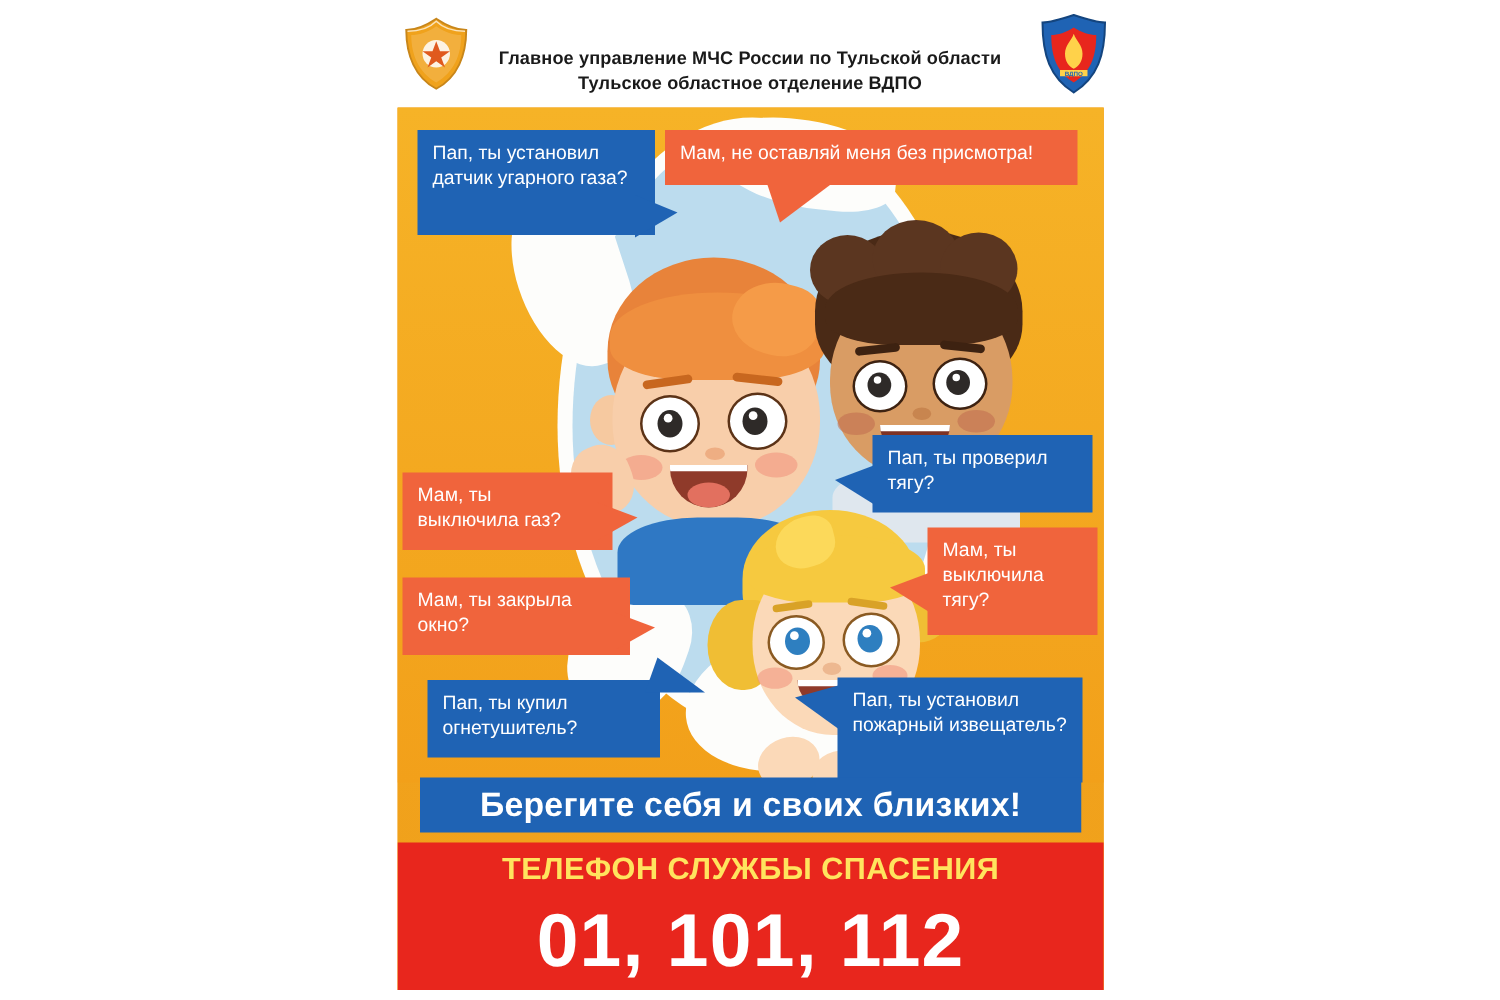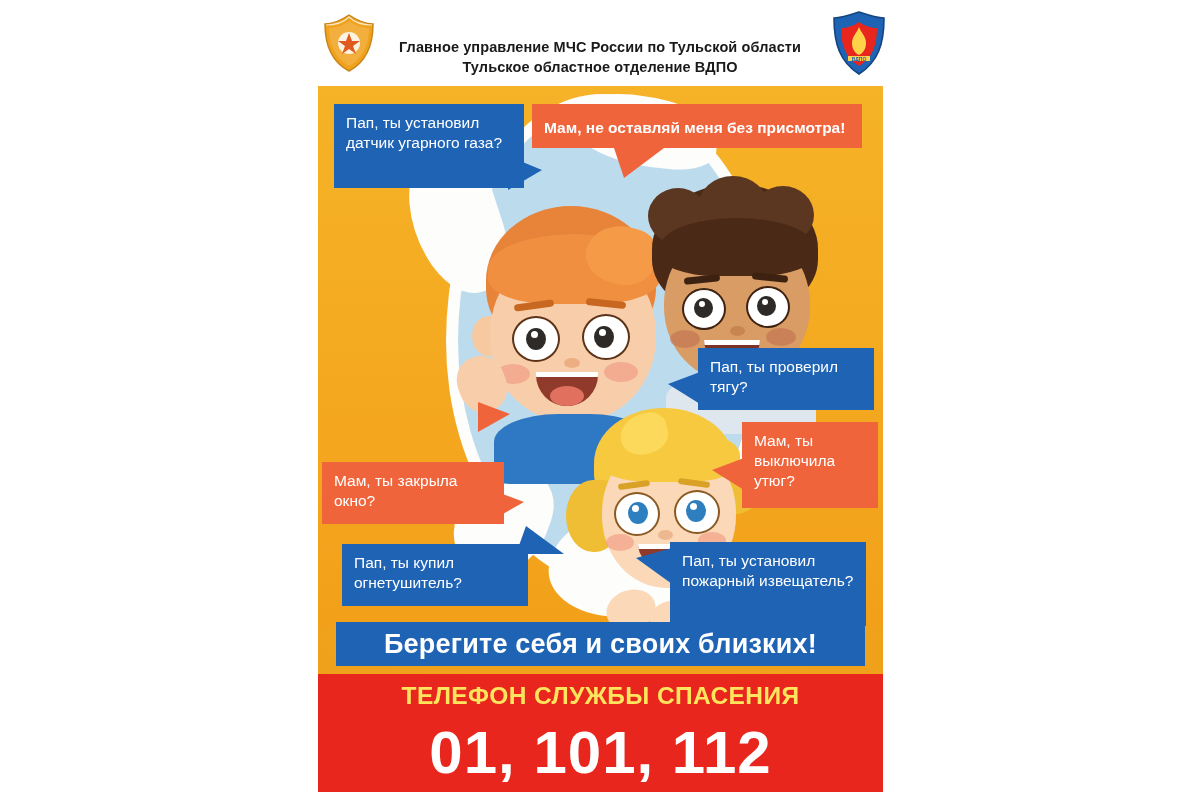--- a/index.html
+++ b/index.html
@@ -330,39 +330,42 @@
 
       <div style="position:absolute;left:84px;top:196px;width:60px;height:42px;background:#fbd9b8;border-radius:45% 45% 50% 50%;"></div>
       <div style="position:absolute;left:40px;top:186px;width:50px;height:40px;background:#fbd9b8;border-radius:50%;transform:rotate(-18deg);"></div>
     </div>
 
     <div class="bubble blue" style="left:16px; top:18px; width:190px; height:84px;">
       <span>Пап, ты установил датчик угарного газа?</span>
     </div>
     <div class="tail" style="left:190px; top:70px; border-left:34px solid #1f63b4; border-top:14px solid transparent; border-bottom:20px solid transparent;"></div>
 
-    <div class="bubble orange" style="left:214px; top:18px; width:330px; height:44px; display:flex; align-items:flex-end;font-weight:bold;">
+    <div class="bubble orange" style="left:214px; top:18px; width:330px; height:44px; display:flex; align-items:flex-start;">
       <span>Мам, не оставляй меня без присмотра!</span>
     </div>
     <div class="tail" style="left:296px; top:62px; border-top:30px solid #f0643c; border-left:10px solid transparent; border-right:40px solid transparent;"></div>
 
+    <div class="bubble orange" style="left:4px; top:292px; width:168px; height:62px;">
+      <span>Мам, ты выключила газ?</span>
+    </div>
     <div class="tail" style="left:160px; top:316px; border-left:32px solid #f0643c; border-top:12px solid transparent; border-bottom:18px solid transparent;"></div>
 
     <div class="bubble blue" style="left:380px; top:262px; width:176px; height:62px;">
       <span>Пап, ты проверил тягу?</span>
     </div>
     <div class="tail" style="left:350px; top:286px; border-right:32px solid #1f63b4; border-top:12px solid transparent; border-bottom:20px solid transparent;"></div>
 
     <div class="bubble orange" style="left:4px; top:376px; width:182px; height:62px;">
       <span>Мам, ты закрыла окно?</span>
     </div>
     <div class="tail" style="left:174px; top:404px; border-left:32px solid #f0643c; border-top:12px solid transparent; border-bottom:18px solid transparent;"></div>
 
     <div class="bubble orange" style="left:424px; top:336px; width:136px; height:86px;">
-      <span>Мам, ты выключила утюг?</span>
+      <span>Мам, ты выключила тягу?</span>
     </div>
     <div class="tail" style="left:394px; top:372px; border-right:32px solid #f0643c; border-top:12px solid transparent; border-bottom:20px solid transparent;"></div>
 
     <div class="bubble blue" style="left:24px; top:458px; width:186px; height:62px;">
       <span>Пап, ты купил огнетушитель?</span>
     </div>
     <div class="tail" style="left:198px; top:440px; border-bottom:28px solid #1f63b4; border-left:10px solid transparent; border-right:38px solid transparent;"></div>
 
     <div class="bubble blue" style="left:352px; top:456px; width:196px; height:84px;">
       <span>Пап, ты установил пожарный извещатель?</span>

